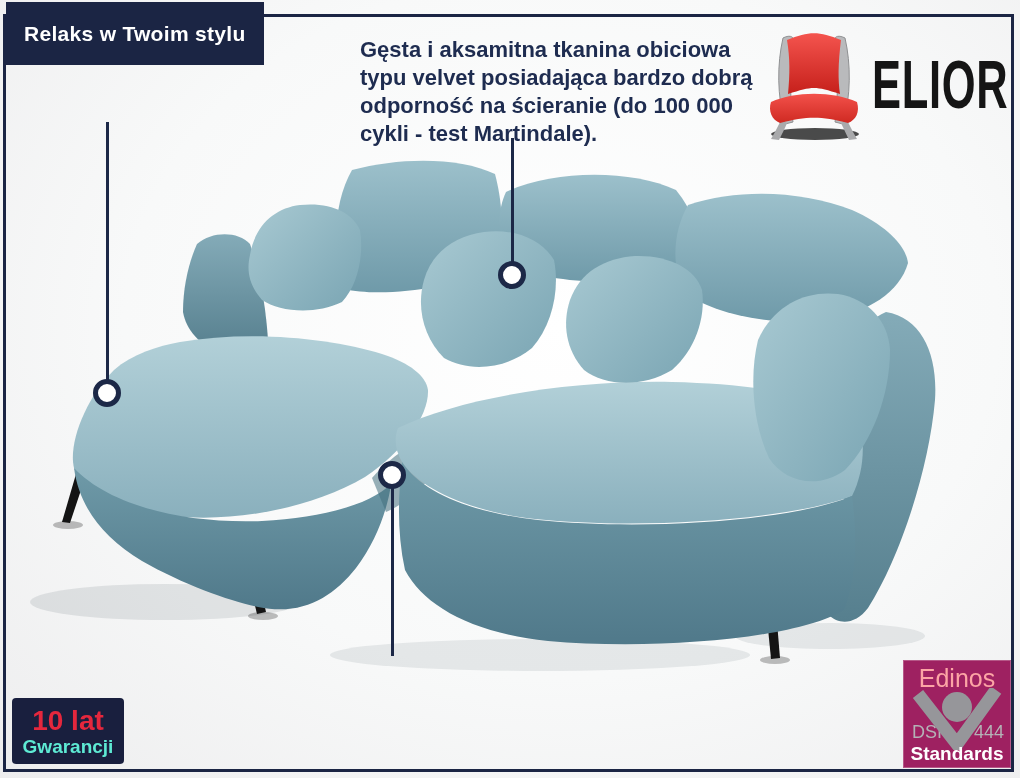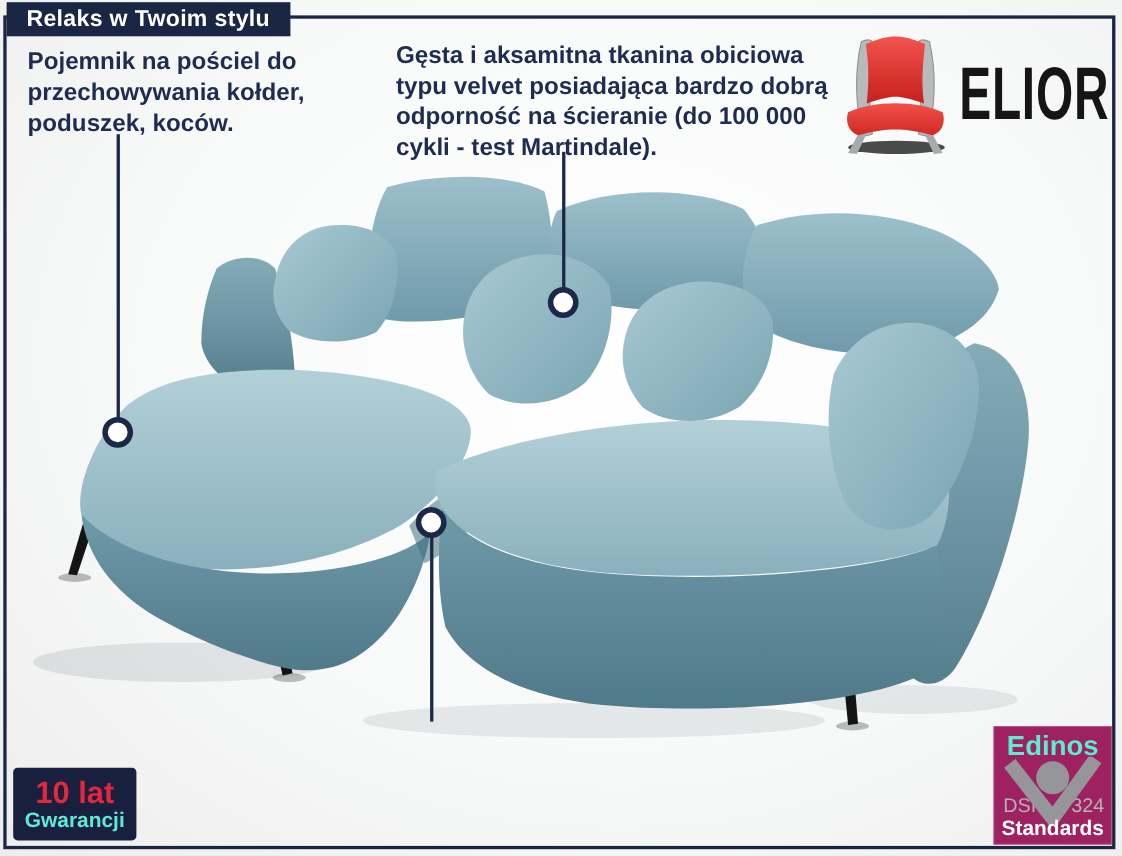--- a/index.html
+++ b/index.html
@@ -8,21 +8,21 @@
     background:radial-gradient(ellipse at 55% 42%, #ffffff 0%, #f8f9f9 55%, #ededee 100%);
     font-family:"Liberation Sans", sans-serif;
   }
   .frame{
     position:absolute;left:3px;top:14px;right:6px;bottom:6px;
     border:3px solid #1b2544;pointer-events:none;
   }
   .banner{
     position:absolute;left:6px;top:2px;height:31px;
     background:#1b2544;color:#ffffff;font-weight:700;font-size:21px;
-    line-height:31px;padding:0 18px;letter-spacing:.3px;white-space:nowrap;
+    line-height:31px;padding:16px 18px;letter-spacing:.3px;white-space:nowrap;
   }
   .note{
     position:absolute;color:#1e2c50;font-weight:700;font-size:22px;line-height:28px;
   }
   .note-storage{left:25px;top:42px;width:300px;}
   .note-fabric{left:360px;top:36px;width:400px;}
   .note-frame{left:281px;top:650px;width:445px;}
   .callout-line{position:absolute;width:3px;background:#1c2847;}
   .callout-dot{
     position:absolute;width:28px;height:28px;border-radius:50%;
@@ -35,22 +35,22 @@
   .warranty{
     position:absolute;left:12px;top:698px;width:112px;height:66px;border-radius:4px;
     background:#191f3e;display:flex;flex-direction:column;align-items:center;justify-content:center;
   }
   .warranty .w1{color:#e5273d;font-weight:700;font-size:28px;line-height:30px;}
   .warranty .w2{color:#5eead4;font-weight:700;font-size:19px;line-height:21px;}
   .cert{
     position:absolute;left:903px;top:660px;width:108px;height:108px;background:#9e2161;
     box-shadow:inset 0 0 0 1px rgba(255,255,255,.25);
   }
-  .cert .cname{position:absolute;left:0;right:0;top:4px;text-align:center;color:#5eead4;
-    font-weight:700;font-size:25px;}
+  .cert .cname{position:absolute;left:0;right:0;top:4px;text-align:center;color:#fca5a5;
+    font-weight:400;font-size:25px;}
   .cert .vmark{position:absolute;left:8px;top:28px;}
   .cert .dsi{position:absolute;left:9px;top:62px;color:#b4b2b6;font-size:18px;font-weight:400;}
   .cert .code{position:absolute;right:7px;top:62px;color:#b4b2b6;font-size:18px;font-weight:400;}
   .cert .std{position:absolute;left:0;right:0;bottom:3px;text-align:center;color:#fff;
     font-weight:700;font-size:19px;}
   .sofa{position:absolute;left:0;top:0;}
 </style>
 </head>
 <body>
 
@@ -149,21 +149,20 @@
                C 753,424 749,377 758,340 Z" fill="url(#gPillowSm)"></path>
     </g>
   </svg>
 
   <div class="frame"></div>
 
   <div class="banner">
     <span>Relaks w Twoim stylu</span>
   </div>
 
-  <div class="note note-storage">Pojemnik na pościel do przechowywania kołder, poduszek, koców.</div>
   <div class="note note-fabric">Gęsta i aksamitna tkanina obiciowa typu velvet posiadająca bardzo dobrą odporność na ścieranie (do 100 000 cykli - test Martindale).</div>
 
   <div class="callout-line" style="left:106px;top:122px;height:258px;"></div>
   <div class="callout-line" style="left:511px;top:138px;height:124px;"></div>
   <div class="callout-line" style="left:391px;top:488px;height:168px;"></div>
 
   <div class="callout-dot" style="left:93px;top:379px;"></div>
   <div class="callout-dot" style="left:498px;top:261px;"></div>
   <div class="callout-dot" style="left:378px;top:461px;"></div>
 
@@ -189,21 +188,21 @@
   <div class="brand">ELIOR</div>
 
   <div class="warranty">
     <div class="w1">10 lat</div>
     <div class="w2">Gwarancji</div>
   </div>
 
   <div class="cert">
     <div class="cname">Edinos</div>
     <div class="dsi">DSI</div>
-    <div class="code">324</div>
+    <div class="code">444</div>
     <svg class="vmark" width="92" height="62" viewBox="0 0 92 62" aria-hidden="true">
       <polyline points="7,6 46,56 85,2" fill="none" stroke="#96969a" stroke-width="13"></polyline>
       <circle cx="46" cy="19" r="15" fill="#96969a"></circle>
     </svg>
     <div class="std">Standards</div>
   </div>
 
 </div>
 
 </body></html>

